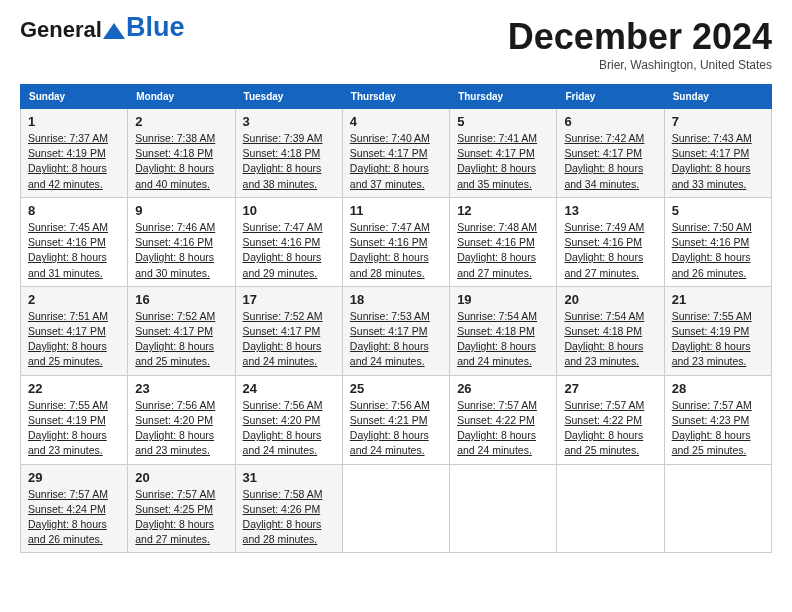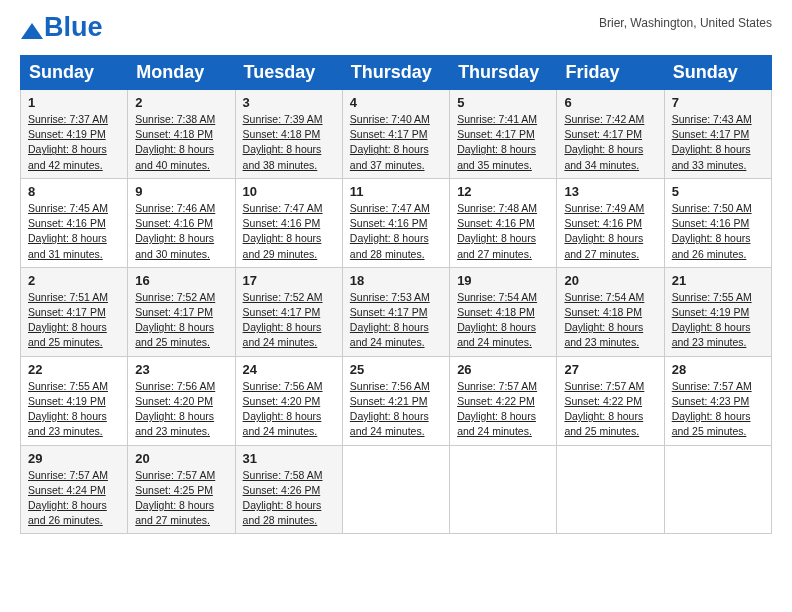--- a/index.html
+++ b/index.html
@@ -36,21 +36,21 @@
     .calendar-table {
       width: 100%;
       border-collapse: collapse;
       border: 1px solid #ccc;
     }
     .calendar-table th {
       background-color: #1565c0;
       color: #fff;
       text-align: left;
       padding: 6px 8px;
-      font-size: 18px;
+      font-size: 10px;
       font-weight: bold;
       border: 1px solid #1565c0;
     }
     .calendar-table td {
       vertical-align: top;
       padding: 5px 7px;
       border: 1px solid #ccc;
       font-size: 11px;
       color: #222;
       width: calc(100% / 7);
@@ -86,30 +86,31 @@
       margin-top: 2px;
     }
   </style>
 </head>
 <body>
 
 <div class="header-section">
   <div class="logo">
     <div class="logo-wrapper">
       <span style="font-size:22px;font-weight:bold;color:#1a1a1a;">
-        <svg class="logo-svg" width="22" height="16" viewBox="0 0 22 16" style="display:inline-block;vertical-align:middle;margin:0 1px;">
+        <span>General</span><svg class="logo-svg" width="22" height="16" viewBox="0 0 22 16" style="display:inline-block;vertical-align:middle;margin:0 1px;">
           <polygon points="0,16 11,0 22,16" fill="#1565c0"></polygon>
           <polygon points="4,16 11,5 18,16" fill="#1565c0" opacity="0.5"></polygon>
         </svg>
       </span>
       <br>
       <span style="font-size:27px;font-weight:bold;color:#1565c0;margin-top:-4px;display:block;">Blue</span>
     </div>
   </div>
   <div class="title-block">
+    <div class="month-title">December 2024</div>
     <div class="subtitle">Brier, Washington, United States</div>
   </div>
 </div>
 
 <table class="calendar-table">
   <thead>
     <tr>
     <th>Sunday</th>
         <th>Monday</th>
         <th>Tuesday</th>

